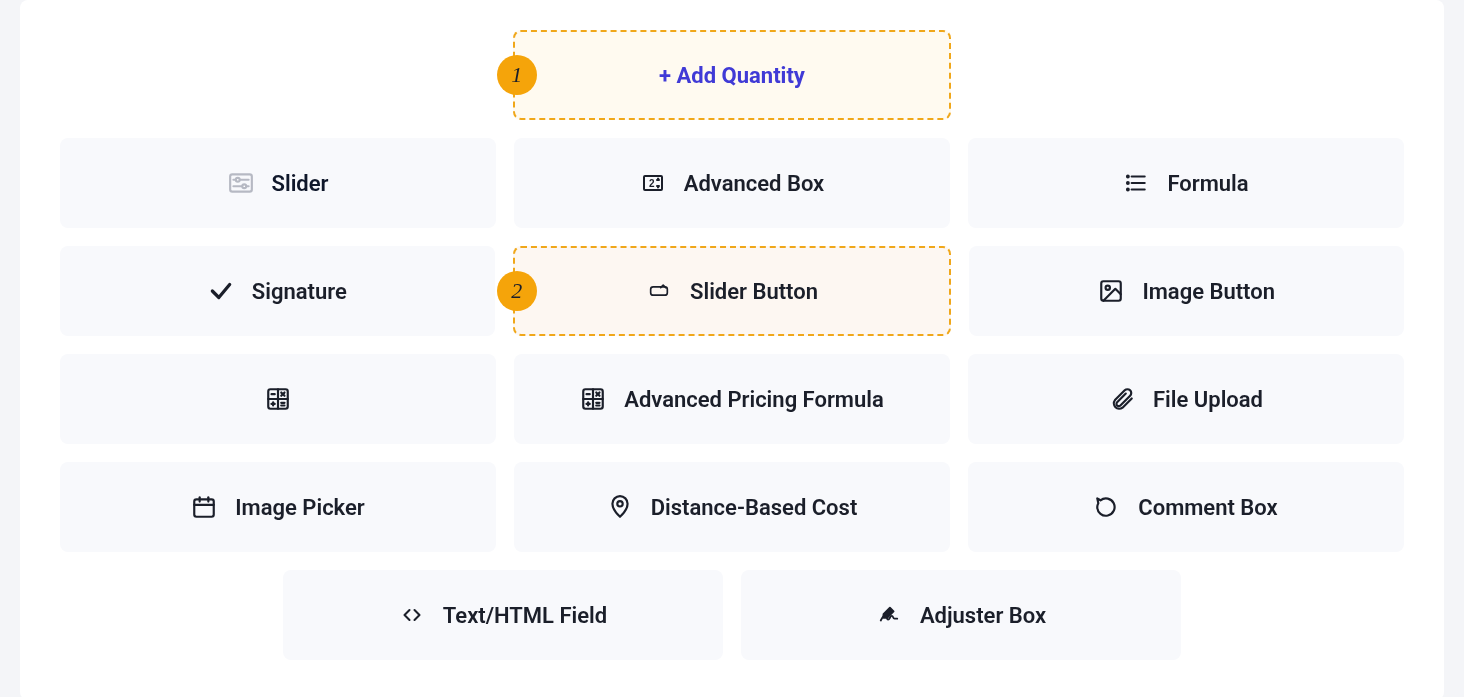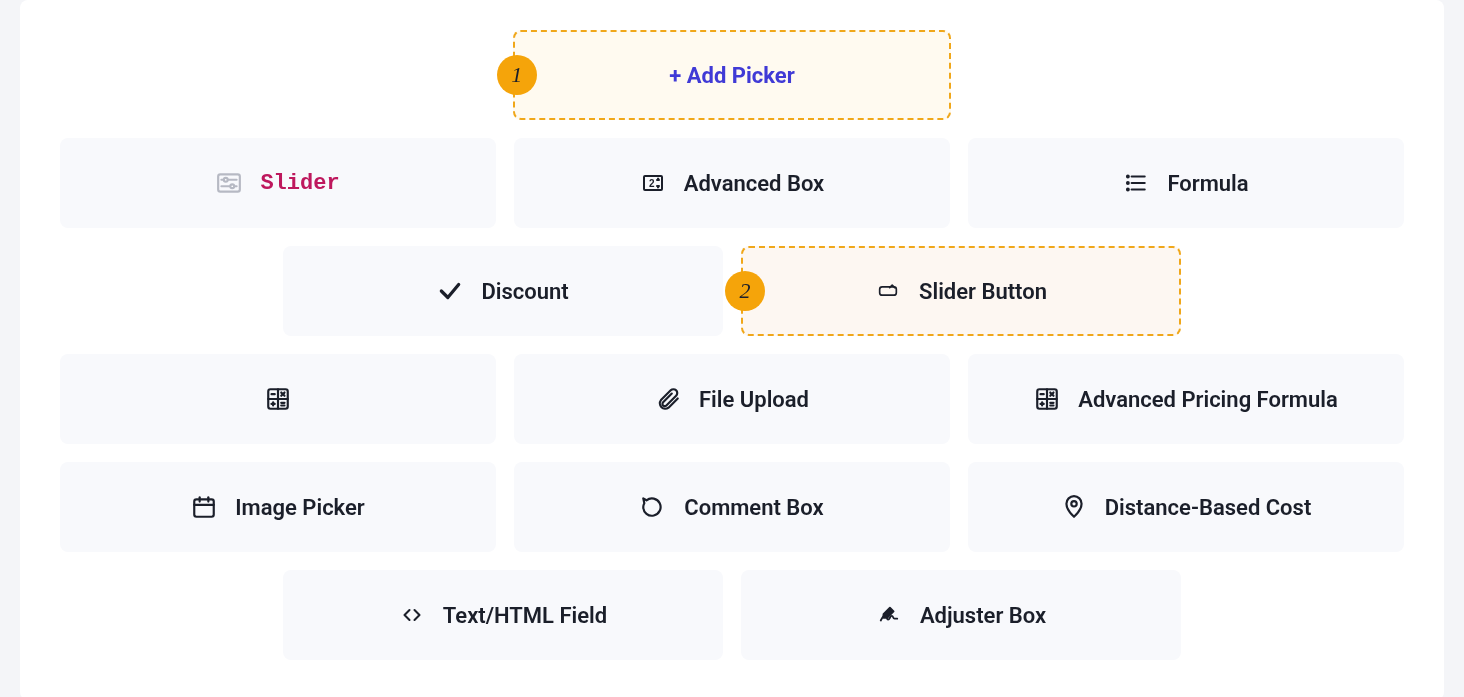--- a/index.html
+++ b/index.html
@@ -39,22 +39,21 @@
     align-items: center;
     justify-content: center;
     gap: 18px;
     cursor: pointer;
     color: #1b1f2a;
     font-size: 22px;
     font-weight: 600;
     position: relative;
   }
   .cell.disabled {
-    color: #be185d;
-    font-family: Liberation Mono, monospace;
+    color: #0f172a;
   }
   .cell.disabled svg { stroke: #b6b9c3; }
   .cell .icon {
     width: 26px;
     height: 26px;
     display: flex;
     align-items: center;
     justify-content: center;
   }
   .add-element {
@@ -98,21 +97,21 @@
 </head>
 <body>
 
 <div class="panel">
   <div class="grid">
 
     <div class="row">
       <div style="flex:1 1 0;max-width:440px;visibility:hidden"></div>
       <div class="cell add-element">
         <span class="badge">1</span>
-        <span>+ Add Picker</span>
+        <span>+ Add Quantity</span>
       </div>
       <div style="flex:1 1 0;max-width:440px;visibility:hidden"></div>
     </div>
 
     <div class="row">
       <div class="cell disabled">
         <span class="icon">
           <svg viewBox="0 0 24 24" width="26" height="26" fill="none" stroke-width="2" stroke-linecap="round" stroke-linejoin="round">
               <rect x="2" y="4" width="20" height="16" rx="2"></rect>
               <line x1="5" y1="9" x2="19" y2="9"></line>
@@ -149,31 +148,41 @@
       </div>
     </div>
 
     <div class="row">
       <div class="cell">
         <span class="icon">
           <svg viewBox="0 0 24 24" width="26" height="26" fill="none" stroke-width="3" stroke-linecap="round" stroke-linejoin="round">
               <polyline points="4 12 10 18 20 6"></polyline>
             </svg>
         </span>
-        <span>Discount</span>
+        <span>Signature</span>
       </div>
       <div class="cell highlight-dashed">
         <span class="badge">2</span>
         <span class="icon">
           <svg viewBox="0 0 24 24" width="28" height="20" fill="none" stroke-width="2" stroke-linecap="round" stroke-linejoin="round">
               <rect x="2" y="7" width="20" height="10" rx="3"></rect>
               <polyline points="16 7 19 4 22 7" transform="translate(-2,1)"></polyline>
             </svg>
         </span>
         <span>Slider Button</span>
+      </div>
+      <div class="cell">
+        <span class="icon">
+          <svg viewBox="0 0 24 24" width="26" height="26" fill="none" stroke-width="2" stroke-linecap="round" stroke-linejoin="round">
+              <rect x="3" y="3" width="18" height="18" rx="2"></rect>
+              <circle cx="9" cy="9" r="2"></circle>
+              <polyline points="21 15 16 10 5 21"></polyline>
+            </svg>
+        </span>
+        <span>Image Button</span>
       </div>
     </div>
 
     <div class="row">
       <div class="cell">
         <span class="icon">
           <svg viewBox="0 0 24 24" width="26" height="26" fill="none" stroke-width="2" stroke-linecap="round" stroke-linejoin="round">
               <rect x="3" y="3" width="18" height="18" rx="2"></rect>
               <line x1="12" y1="3" x2="12" y2="21"></line>
               <line x1="3" y1="12" x2="21" y2="12"></line>
@@ -183,72 +192,72 @@
               <line x1="6" y1="16.5" x2="9" y2="16.5"></line>
               <line x1="7.5" y1="15" x2="7.5" y2="18"></line>
               <line x1="15" y1="15.5" x2="18" y2="15.5"></line>
               <line x1="15" y1="18" x2="18" y2="18"></line>
             </svg>
         </span>
       </div>
       <div class="cell">
         <span class="icon">
           <svg viewBox="0 0 24 24" width="26" height="26" fill="none" stroke-width="2" stroke-linecap="round" stroke-linejoin="round">
-              <path d="M21 11.5l-8.5 8.5a5 5 0 0 1-7-7l9-9a3.5 3.5 0 0 1 5 5l-9 9a2 2 0 0 1-3-3l8-8"></path>
-            </svg>
-        </span>
-        <span>File Upload</span>
-      </div>
-      <div class="cell">
-        <span class="icon">
-          <svg viewBox="0 0 24 24" width="26" height="26" fill="none" stroke-width="2" stroke-linecap="round" stroke-linejoin="round">
               <rect x="3" y="3" width="18" height="18" rx="2"></rect>
               <line x1="12" y1="3" x2="12" y2="21"></line>
               <line x1="3" y1="12" x2="21" y2="12"></line>
               <line x1="6" y1="7.5" x2="9" y2="7.5"></line>
               <line x1="15" y1="6" x2="18" y2="9"></line>
               <line x1="18" y1="6" x2="15" y2="9"></line>
               <line x1="6" y1="16.5" x2="9" y2="16.5"></line>
               <line x1="7.5" y1="15" x2="7.5" y2="18"></line>
               <line x1="15" y1="15.5" x2="18" y2="15.5"></line>
               <line x1="15" y1="18" x2="18" y2="18"></line>
             </svg>
         </span>
         <span>Advanced Pricing Formula</span>
       </div>
+      <div class="cell">
+        <span class="icon">
+          <svg viewBox="0 0 24 24" width="26" height="26" fill="none" stroke-width="2" stroke-linecap="round" stroke-linejoin="round">
+              <path d="M21 11.5l-8.5 8.5a5 5 0 0 1-7-7l9-9a3.5 3.5 0 0 1 5 5l-9 9a2 2 0 0 1-3-3l8-8"></path>
+            </svg>
+        </span>
+        <span>File Upload</span>
+      </div>
     </div>
 
     <div class="row">
       <div class="cell">
         <span class="icon">
           <svg viewBox="0 0 24 24" width="26" height="26" fill="none" stroke-width="2" stroke-linecap="round" stroke-linejoin="round">
               <rect x="3" y="5" width="18" height="16" rx="2"></rect>
               <line x1="3" y1="10" x2="21" y2="10"></line>
               <line x1="8" y1="3" x2="8" y2="7"></line>
               <line x1="16" y1="3" x2="16" y2="7"></line>
             </svg>
         </span>
         <span>Image Picker</span>
       </div>
       <div class="cell">
         <span class="icon">
           <svg viewBox="0 0 24 24" width="26" height="26" fill="none" stroke-width="2" stroke-linecap="round" stroke-linejoin="round">
-              <path d="M21 12a8 8 0 1 1-3-6.2L21 4l-1 4.5A8 8 0 0 1 21 12z" transform="scale(-1,1) translate(-24,0)"></path>
-            </svg>
-        </span>
-        <span>Comment Box</span>
-      </div>
-      <div class="cell">
-        <span class="icon">
-          <svg viewBox="0 0 24 24" width="26" height="26" fill="none" stroke-width="2" stroke-linecap="round" stroke-linejoin="round">
               <path d="M12 21s-7-6.5-7-12a7 7 0 0 1 14 0c0 5.5-7 12-7 12z"></path>
               <circle cx="12" cy="9" r="2.5"></circle>
             </svg>
         </span>
         <span>Distance-Based Cost</span>
+      </div>
+      <div class="cell">
+        <span class="icon">
+          <svg viewBox="0 0 24 24" width="26" height="26" fill="none" stroke-width="2" stroke-linecap="round" stroke-linejoin="round">
+              <path d="M21 12a8 8 0 1 1-3-6.2L21 4l-1 4.5A8 8 0 0 1 21 12z" transform="scale(-1,1) translate(-24,0)"></path>
+            </svg>
+        </span>
+        <span>Comment Box</span>
       </div>
     </div>
 
     <div class="row row-center-2">
       <div class="cell">
         <span class="icon">
           <svg viewBox="0 0 24 24" width="28" height="20" fill="none" stroke-width="2.5" stroke-linecap="round" stroke-linejoin="round">
               <polyline points="9 6 3 12 9 18"></polyline>
               <polyline points="15 6 21 12 15 18"></polyline>
             </svg>

